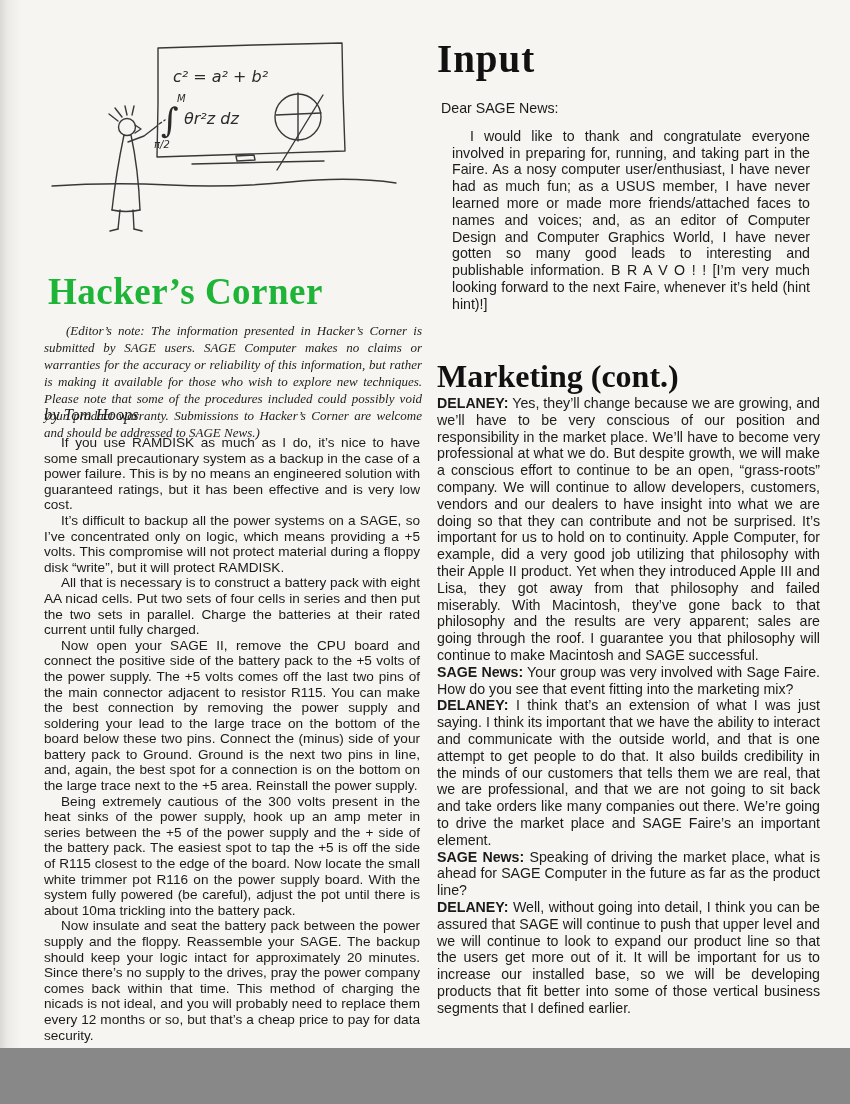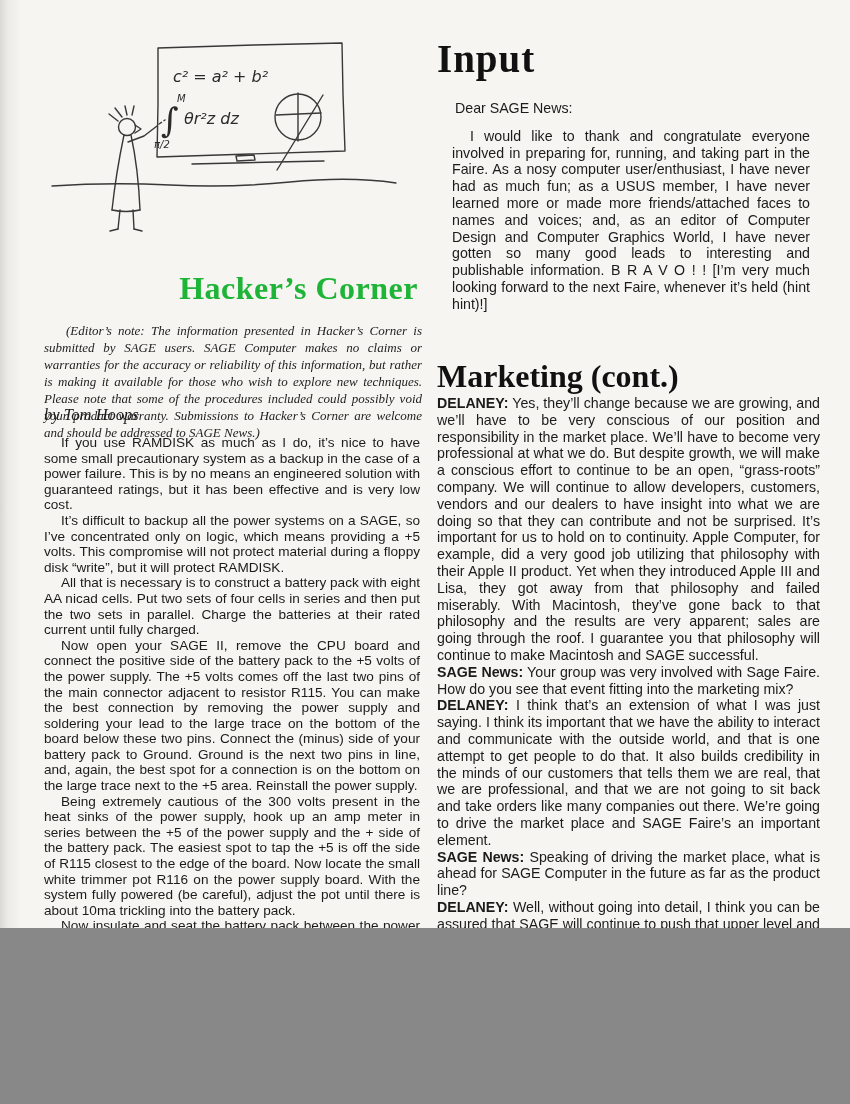--- a/index.html
+++ b/index.html
@@ -1,38 +1,38 @@
 <!DOCTYPE html>
 <html><head>
 <meta charset="utf-8">
 <style>
   html,body { margin:0; padding:0; background:#888; }
   .page {
-    position:relative; width:850px; height:928px;
+    position:relative; width:850px; height:1048px;
     background:#f6f5f1; overflow:hidden;
     font-family:"Liberation Sans", sans-serif;
     color:#1b1b1b;
   }
   .page::before{
     content:""; position:absolute; left:0; top:0; bottom:0; width:22px;
     background:linear-gradient(to right,#d9d8d4 0,#eceae6 7px,#f6f5f1 22px);
     pointer-events:none;
   }
   
   .cartoon { position:absolute; left:40px; top:24px; width:380px; height:236px; }
   .cartoon svg { width:100%; height:100%; }
   .ink { stroke:#383838; stroke-width:1.4; fill:none; stroke-linecap:round; stroke-linejoin:round; }
   .eq  { font-family:"DejaVu Sans", sans-serif; font-style:italic; font-size:16px; fill:#2a2a2a; }
   .eq-int { font-family:"DejaVu Serif", serif; font-style:italic; font-size:34px; fill:#2a2a2a; }
   .eq-lim { font-family:"DejaVu Sans", sans-serif; font-style:italic; font-size:10px; fill:#2a2a2a; }
 
   .hc-title {
     position:absolute; left:48px; top:270px; width:370px;
-    text-align:right; font-family:"Liberation Serif", serif;
-    font-weight:700; font-size:32px; letter-spacing:.5px; color:#1eb437;
+    text-align:left; font-family:"Liberation Serif", serif;
+    font-weight:700; font-size:37px; letter-spacing:.5px; color:#1eb437;
   }
   .editors-note {
     position:absolute; left:44px; top:322px; width:378px;
     font-family:"Liberation Serif", serif; font-style:italic;
     font-size:13px; line-height:17px; text-align:justify; color:#222;
   }
   .editors-note .ind { display:inline-block; width:22px; }
   .byline {
     position:absolute; left:44px; top:405px; width:370px;
     font-family:"Liberation Serif", serif; font-style:italic; font-size:16.5px;
@@ -46,21 +46,21 @@
   
   .input-heading {
     position:absolute; left:437px; top:36px;
     font-family:"Liberation Serif", serif; font-weight:700; font-size:39px;
     letter-spacing:1px; color:#111;
   }
   .letter {
     position:absolute; left:441px; top:100px; width:380px;
     font-size:14.2px; line-height:16.8px;
   }
-  .letter .salutation { margin:0 0 1px 14px; }
+  .letter .salutation { margin:0 0 1px 0; }
   .letter .body { margin:11px; text-align:justify; text-indent:18px; }
   .letter .sig { margin:20px 0 0 0; line-height:17.5px; }
 
   .marketing-heading {
     position:absolute; left:437px; top:358px;
     font-family:"Liberation Serif", serif; font-weight:700; font-size:32px; color:#111;
   }
   .qa {
     position:absolute; left:437px; top:395px; width:383px;
     font-size:14.2px; line-height:16.8px; text-align:justify;

